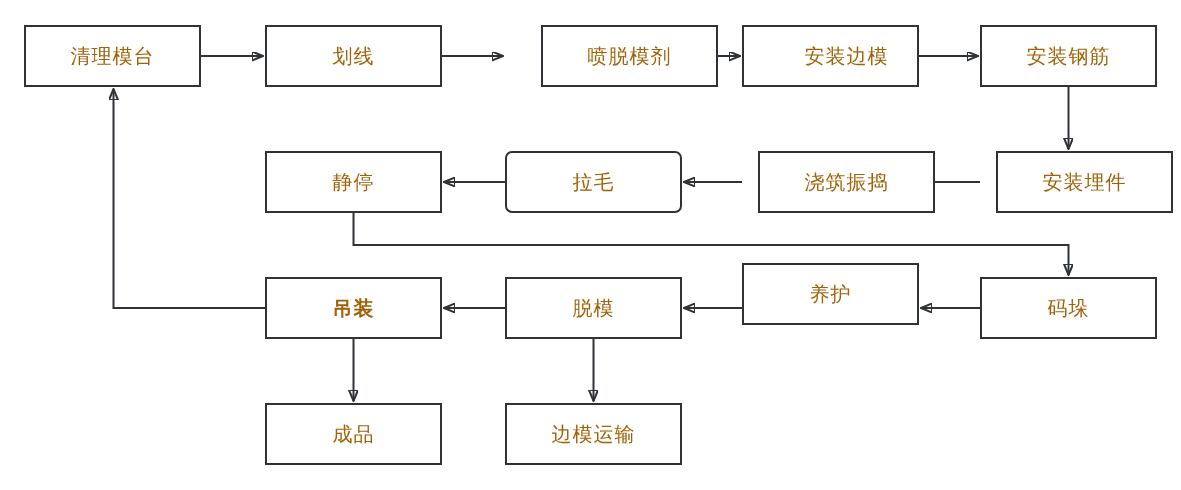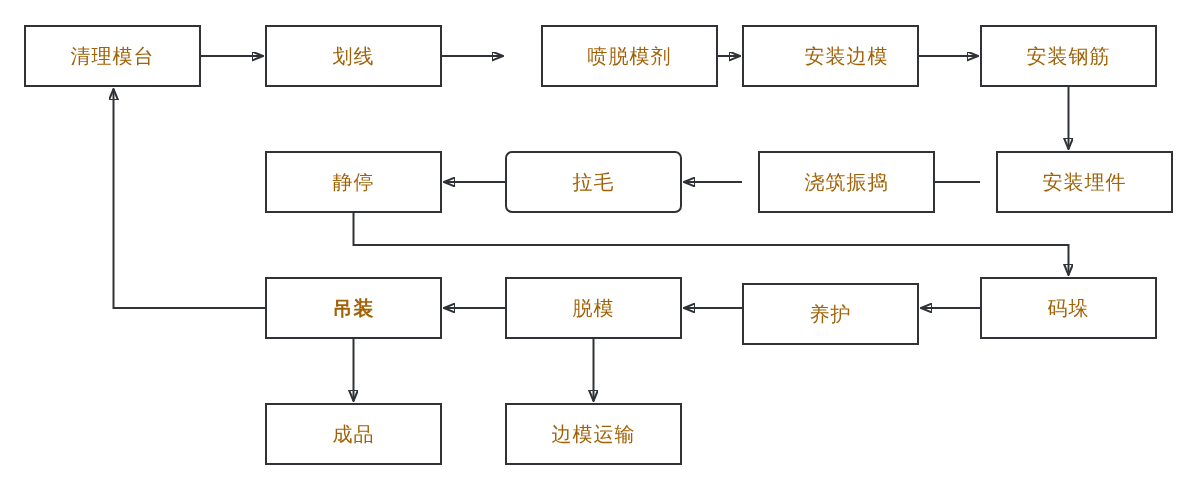--- a/index.html
+++ b/index.html
@@ -76,20 +76,20 @@
   <div class="node" style="left:505px; top:25px;margin-left:36px;">喷脱模剂</div>
   <div class="node" style="left:742px; top:25px;padding-left:32px;">安装边模</div>
   <div class="node" style="left:980px; top:25px;">安装钢筋</div>
 
   <div class="node" style="left:980px; top:151px;margin-left:16px;">安装埋件</div>
   <div class="node" style="left:742px; top:151px;margin-left:16px;">浇筑振捣</div>
   <div class="node" style="left:505px; top:151px;border-radius:7px;">拉毛</div>
   <div class="node" style="left:265px; top:151px;">静停</div>
 
   <div class="node" style="left:980px; top:277px;">码垛</div>
-  <div class="node" style="left:742px; top:283px;">养护</div>
+  <div class="node" style="left:742px; top:263px;">养护</div>
   <div class="node" style="left:505px; top:277px;">脱模</div>
   <div class="node" style="left:265px; top:277px;font-weight:bold;">吊装</div>
 
   <div class="node" style="left:265px; top:403px;">成品</div>
   <div class="node" style="left:505px; top:403px;">边模运输</div>
 
 </div>
 
 </body></html>

